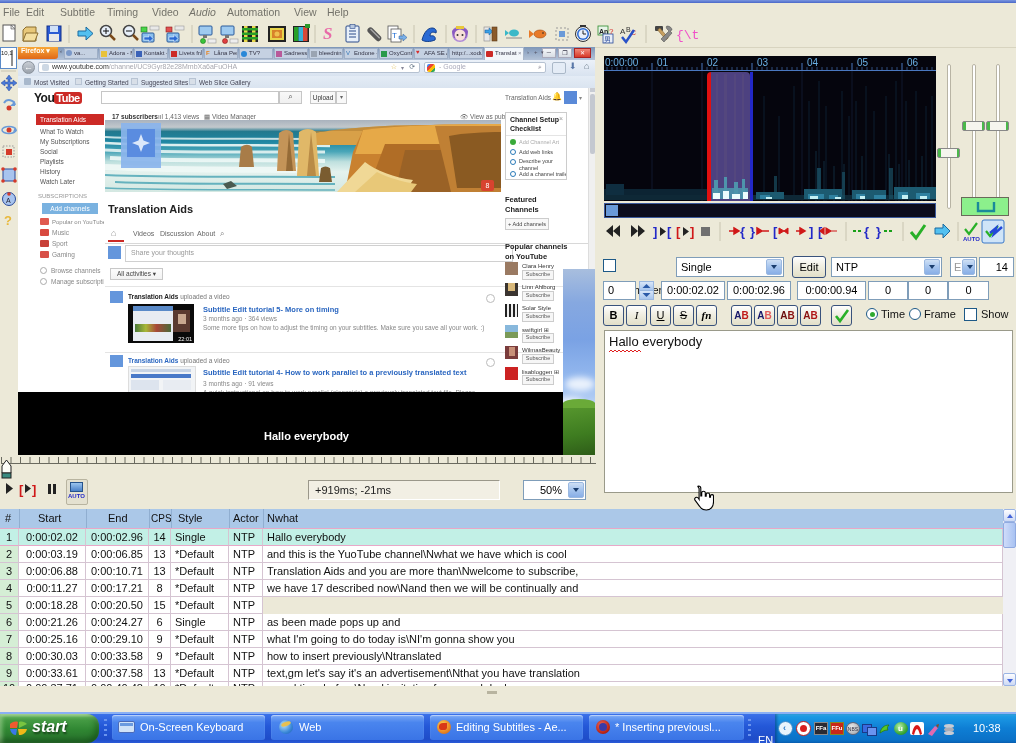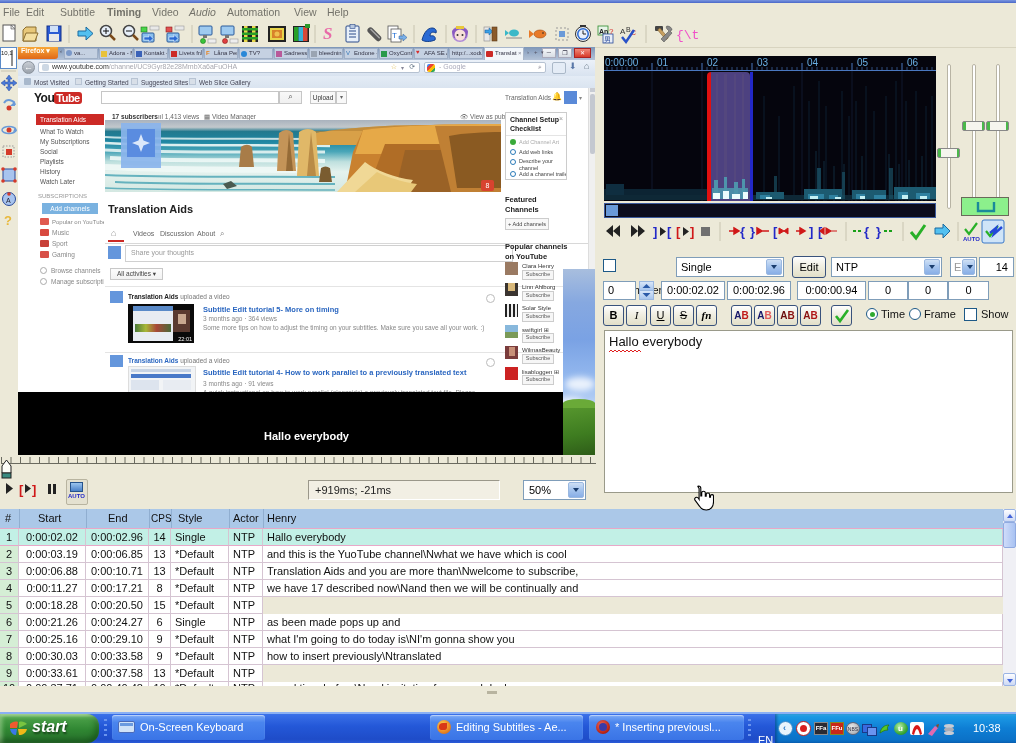--- a/index.html
+++ b/index.html
@@ -16,21 +16,21 @@
 </style>
 </head>
 <body>
 
 <div class="abs" style="left:0;top:0;width:1016px;height:3px;background:linear-gradient(#7a96e0,#4a68c8);"></div>
 
 <div class="abs" id="menubar" style="left:0;top:3px;width:1016px;height:19px;background:#ece9d8;color:#73726a;font-size:10.5px;">
   <span class="abs" style="left:3px;top:3px;">File</span>
   <span class="abs" style="left:26px;top:3px;">Edit</span>
   <span class="abs" style="left:60px;top:3px;">Subtitle</span>
-  <span class="abs" style="left:107px;top:3px;font-weight:bold;">Timing</span>
+  <span class="abs" style="left:107px;top:3px;">Timing</span>
   <span class="abs" style="left:152px;top:3px;">Video</span>
   <span class="abs" style="left:189px;top:3px;font-style:italic;">Audio</span>
   <span class="abs" style="left:227px;top:3px;">Automation</span>
   <span class="abs" style="left:294px;top:3px;">View</span>
   <span class="abs" style="left:327px;top:3px;">Help</span>
 </div>
 
 <div class="abs" id="toolbar" style="left:0;top:22px;width:1016px;height:25px;background:#ece9d8;border-bottom:1px solid #d8d4c0;">
   <svg class="abs" style="left:0;top:0;" width="700" height="25" viewBox="0 0 700 25">
 
@@ -759,21 +759,21 @@
       <text x="32" y="15" font-size="13" font-weight="bold" fill="#d01818">]</text>
     <rect x="48" y="5" width="3" height="10" fill="#222"></rect>
       <rect x="53" y="5" width="3" height="10" fill="#222"></rect>
   </svg>
   <div class="abs" style="left:66px;top:0px;width:20px;height:24px;border:1px solid #b8b4a0;border-radius:2px;background:#e4e1d0;">
     <span class="abs" style="left:3px;top:2px;width:13px;height:10px;background:linear-gradient(#9ac4ee,#4a80c8);border:1px solid #26538c;box-sizing:border-box;"></span>
     <span class="abs" style="left:1px;top:13px;font-size:6px;font-weight:bold;color:#2228c8;">AUTO</span>
   </div>
   <div class="abs" style="left:308px;top:1px;width:192px;height:20px;background:#f2efe4;border:1px solid #9a978a;border-right-color:#fff;border-bottom-color:#fff;box-sizing:border-box;font-size:11px;color:#222;line-height:18px;"><span style="margin-left:6px;">+919ms; -21ms</span></div>
   <div class="field" style="left:523px;top:1px;width:63px;height:20px;">
-      <span style="position:absolute;left:5px;top:3px;">50%</span>
+      <span style="position:absolute;left:16px;top:3px;">50%</span>
       <span class="combo-arrow"></span>
     </div>
 </div>
 
 <div class="abs" id="grid" style="left:0;top:506px;width:1016px;height:181px;background:#ece9d8;overflow:hidden;font-size:11px;color:#111;">
   <style>
     .grow{position:absolute;left:0;width:1003px;height:18px;}
     .grow .c{position:absolute;top:0;height:17px;line-height:17px;border-right:1px solid #d5c4d2;border-bottom:1px solid #d5c4d2;box-sizing:border-box;background:#fff;white-space:nowrap;overflow:hidden;}
     .c1{left:0;width:19px;text-align:center;background:#d5eed5 !important;}
     .c2{left:19px;width:67px;text-align:center;}
@@ -786,21 +786,21 @@
     .sel .c1{background:#c2f0e6 !important;}
     .r10 .c{line-height:12px;}
   </style>
   <div class="abs" style="left:0;top:3px;width:1003px;height:19px;background:#abc8e8;border-bottom:1px solid #d5c4d2;">
     <span class="abs" style="left:5px;top:3px;">#</span>
       <span class="abs" style="left:38px;top:3px;">Start</span>
       <span class="abs" style="left:108px;top:3px;">End</span>
       <span class="abs" style="left:151px;top:4px;font-size:10px;">CPS</span>
       <span class="abs" style="left:178px;top:3px;">Style</span>
       <span class="abs" style="left:233px;top:3px;">Actor</span>
-      <span class="abs" style="left:267px;top:3px;">Henry</span>
+      <span class="abs" style="left:267px;top:3px;">Nwhat</span>
     <span class="abs" style="left:19px;top:0;width:1px;height:19px;background:#90aed0;"></span>
       <span class="abs" style="left:86px;top:0;width:1px;height:19px;background:#90aed0;"></span>
       <span class="abs" style="left:149px;top:0;width:1px;height:19px;background:#90aed0;"></span>
       <span class="abs" style="left:171px;top:0;width:1px;height:19px;background:#90aed0;"></span>
       <span class="abs" style="left:229px;top:0;width:1px;height:19px;background:#90aed0;"></span>
       <span class="abs" style="left:263px;top:0;width:1px;height:19px;background:#90aed0;"></span>
   </div>
   <div class="grow sel" style="top:22px;border-top:1px solid #e8a8c8;">
       <span class="c c1">1</span>
       <span class="c c2">0:00:02.02</span>
@@ -872,20 +872,21 @@
       <span class="c c6">NTP</span>
       <span class="c c7">how to insert previously\Ntranslated</span>
     </div>
   <div class="grow" style="top:159px;">
       <span class="c c1">9</span>
       <span class="c c2">0:00:33.61</span>
       <span class="c c3">0:00:37.58</span>
       <span class="c c4">13</span>
       <span class="c c5">*Default</span>
       <span class="c c6">NTP</span>
+      <span class="c c7">text,gm let's say it's an advertisement\Nthat you have translation</span>
     </div>
   <div class="grow r10" style="top:176px;">
       <span class="c c1">10</span>
       <span class="c c2">0:00:37.71</span>
       <span class="c c3">0:00:40.48</span>
       <span class="c c4">10</span>
       <span class="c c5">*Default</span>
       <span class="c c6">NTP</span>
       <span class="c c7">saved time before\Nand invitation for a good deal</span>
     </div>
@@ -917,20 +918,25 @@
     <span class="abs" style="left:32px;top:4px;font-size:16px;font-weight:bold;font-style:italic;color:#fff;text-shadow:1px 2px 2px rgba(0,0,0,.5);">start</span>
   </div>
 
   <div class="abs" style="left:104px;top:7px;width:3px;height:18px;background:repeating-linear-gradient(#6a94ee 0 2px,transparent 2px 5px);"></div>
 
   <div class="abs" style="left:112px;top:3px;width:153px;height:25px;background:linear-gradient(#7caaf6,#4a85ee 30%,#3a74e6);border-radius:3px;box-shadow:inset 0 1px 1px rgba(255,255,255,.5);color:#fff;font-size:11px;text-decoration:underline;">
     <span class="abs" style="left:6px;top:6px;width:17px;height:12px;background:#cfe2f8;border:1px solid #4a6ab8;border-radius:2px;box-sizing:border-box;">
         <span style="position:absolute;left:1px;top:1px;width:13px;height:3px;background:#6a9ae0;"></span>
       </span>
     <span class="abs" style="left:28px;top:6px;">On-Screen Keyboard</span>
+  </div>
+  <div class="abs" style="left:271px;top:3px;width:153px;height:25px;background:linear-gradient(#7caaf6,#4a85ee 30%,#3a74e6);border-radius:3px;box-shadow:inset 0 1px 1px rgba(255,255,255,.5);color:#fff;font-size:11px;">
+    <span class="abs" style="left:8px;top:5px;width:14px;height:14px;border-radius:50%;background:radial-gradient(circle at 35% 35%,#b8e0f8,#3a88d8 60%,#1a58a8);"></span>
+      <span class="abs" style="left:10px;top:7px;width:10px;height:4px;background:#e8c050;border-radius:50%;transform:rotate(-20deg);"></span>
+    <span class="abs" style="left:28px;top:6px;">Web</span>
   </div>
   <div class="abs" style="left:589px;top:3px;width:155px;height:25px;background:linear-gradient(#7caaf6,#4a85ee 30%,#3a74e6);border-radius:3px;box-shadow:inset 0 1px 1px rgba(255,255,255,.5);color:#fff;font-size:11px;">
     <span class="abs" style="left:7px;top:5px;width:14px;height:14px;border-radius:50%;background:radial-gradient(circle at 40% 35%,#e86858,#c02818 60%,#801008);"></span>
       <span class="abs" style="left:10px;top:8px;width:8px;height:8px;background:#3a3aa8;border-radius:50%;"></span>
     <span class="abs" style="left:26px;top:6px;">* Inserting previousl...</span>
   </div>
   <div class="abs" style="left:430px;top:3px;width:153px;height:25px;background:linear-gradient(#7caaf6,#4a85ee 30%,#3a74e6);border-radius:3px;box-shadow:inset 0 1px 1px rgba(255,255,255,.5);color:#fff;font-size:11px;">
     <span class="abs" style="left:7px;top:5px;width:14px;height:14px;border-radius:50%;background:radial-gradient(circle at 40% 35%,#f8d858,#f09028 50%,#c05a18);"></span>
       <span class="abs" style="left:9px;top:8px;width:8px;height:7px;background:#d83818;border-radius:50% 0 40% 40%;"></span>
     <span class="abs" style="left:26px;top:6px;">Editing Subtitles - Ae...</span>

